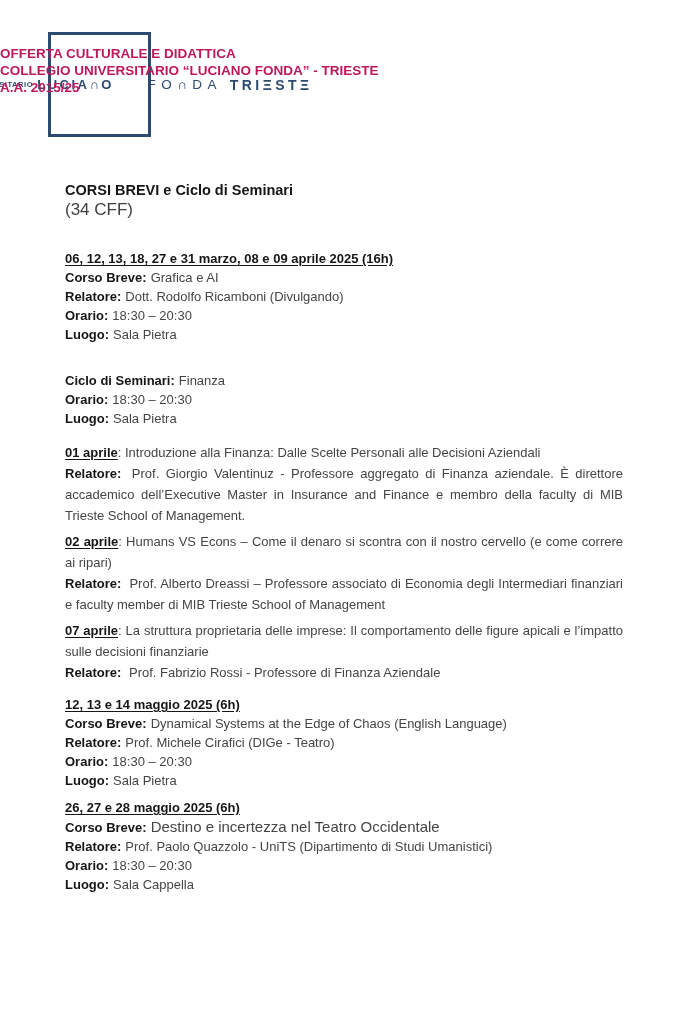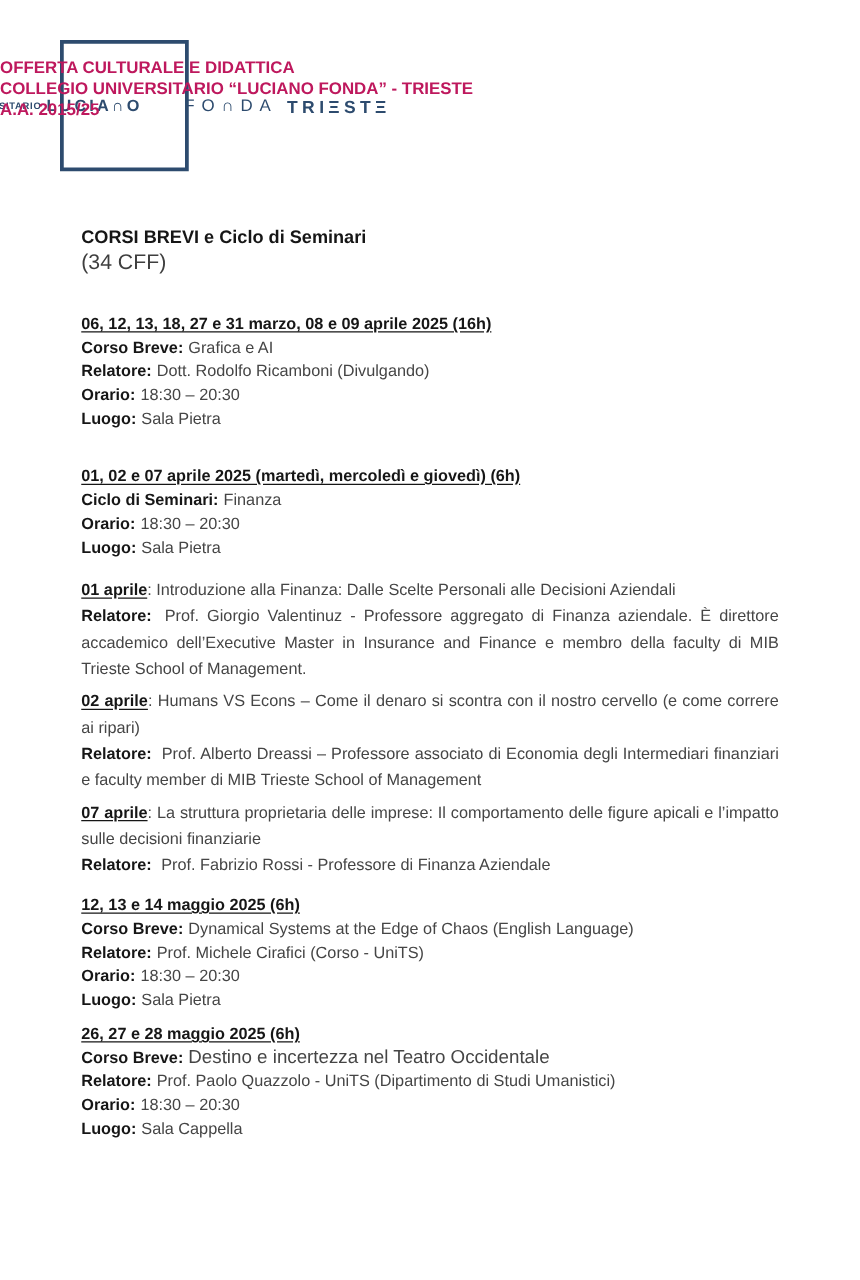--- a/index.html
+++ b/index.html
@@ -110,21 +110,20 @@
 
     <div class="event mb27">
       <p><span class="event-heading">06, 12, 13, 18, 27 e 31 marzo, 08 e 09 aprile 2025 (16h)</span></p>
       <p><span class="lbl">Corso Breve:</span><span class="val">Grafica e AI</span></p>
       <p><span class="lbl">Relatore:</span><span class="val">Dott. Rodolfo Ricamboni (Divulgando)</span></p>
       <p><span class="lbl">Orario:</span><span class="val">18:30 – 20:30</span></p>
       <p><span class="lbl">Luogo:</span><span class="val">Sala Pietra</span></p>
     </div>
 
     <div class="event mb14">
-      <p><span class="event-heading">01, 02 e 07 aprile 2025 (martedì, mercoledì e giovedì) (6h)</span></p>
       <p><span class="lbl">Ciclo di Seminari:</span><span class="val">Finanza</span></p>
       <p><span class="lbl">Orario:</span><span class="val">18:30 – 20:30</span></p>
       <p><span class="lbl">Luogo:</span><span class="val">Sala Pietra</span></p>
     </div>
 
     <div class="seminar mb5">
       <p><span class="date">01 aprile</span><span>: Introduzione alla Finanza: Dalle Scelte Personali alle Decisioni Aziendali</span></p>
       <p><span class="lbl">Relatore:</span><span> Prof. Giorgio Valentinuz - Professore aggregato di Finanza aziendale. È direttore accademico dell’Executive Master in Insurance and Finance e membro della faculty di MIB Trieste School of Management.</span></p>
     </div>
 
@@ -134,21 +133,21 @@
     </div>
 
     <div class="seminar mb12">
       <p><span class="date">07 aprile</span><span>: La struttura proprietaria delle imprese: Il comportamento delle figure apicali e l’impatto sulle decisioni finanziarie</span></p>
       <p><span class="lbl">Relatore:</span><span> Prof. Fabrizio Rossi - Professore di Finanza Aziendale</span></p>
     </div>
 
     <div class="event mb8">
       <p><span class="event-heading">12, 13 e 14 maggio 2025 (6h)</span></p>
       <p><span class="lbl">Corso Breve:</span><span class="val">Dynamical Systems at the Edge of Chaos (English Language)</span></p>
-      <p><span class="lbl">Relatore:</span><span class="val">Prof. Michele Cirafici (Corso - UniTS)</span></p>
+      <p><span class="lbl">Relatore:</span><span class="val">Prof. Michele Cirafici (DIGe - Teatro)</span></p>
       <p><span class="lbl">Orario:</span><span class="val">18:30 – 20:30</span></p>
       <p><span class="lbl">Luogo:</span><span class="val">Sala Pietra</span></p>
     </div>
 
     <div class="event">
       <p><span class="event-heading">26, 27 e 28 maggio 2025 (6h)</span></p>
       <p><span class="lbl">Corso Breve:</span><span class="val big-val">Destino e incertezza nel Teatro Occidentale</span></p>
       <p><span class="lbl">Relatore:</span><span class="val">Prof. Paolo Quazzolo - UniTS (Dipartimento di Studi Umanistici)</span></p>
       <p><span class="lbl">Orario:</span><span class="val">18:30 – 20:30</span></p>
       <p><span class="lbl">Luogo:</span><span class="val">Sala Cappella</span></p>

